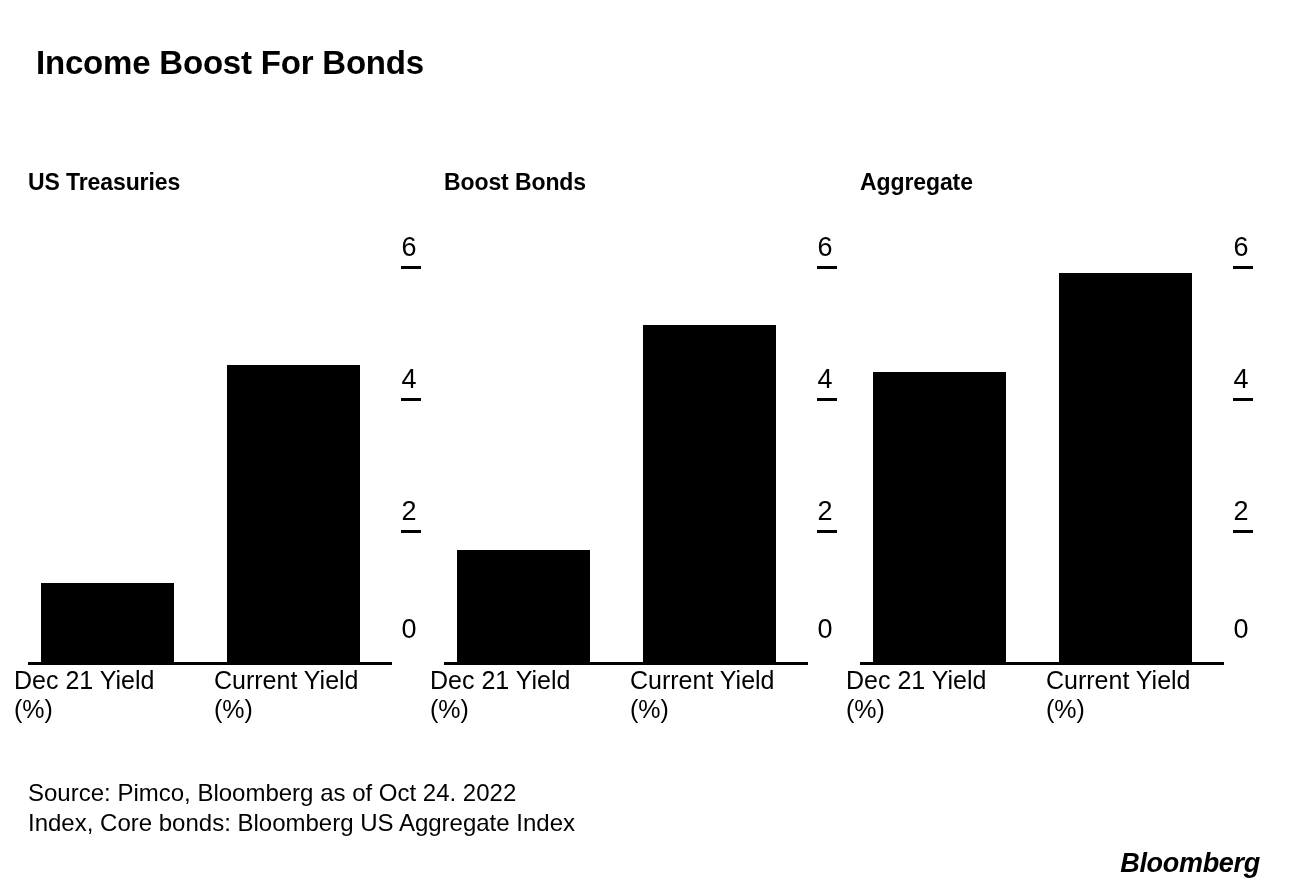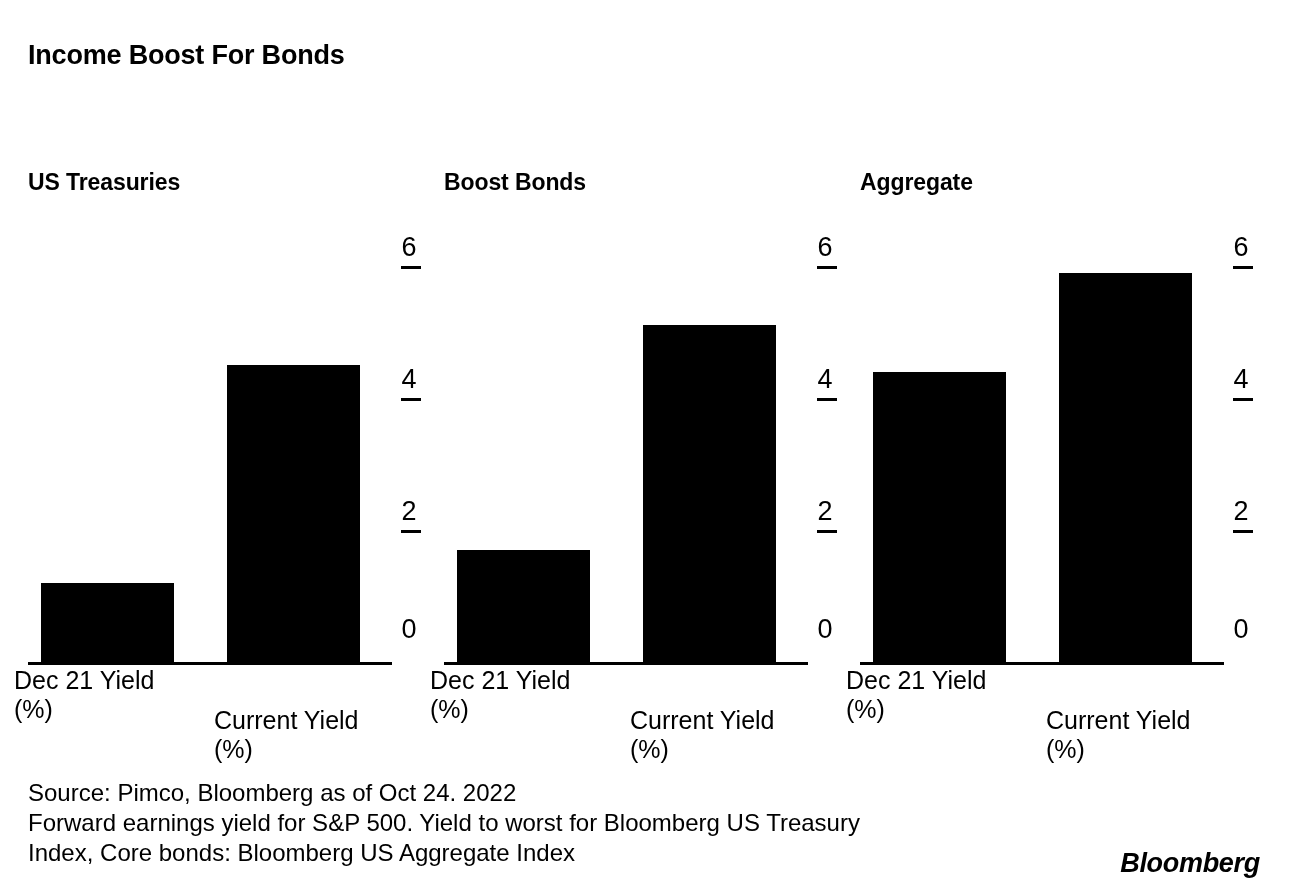--- a/index.html
+++ b/index.html
@@ -24,25 +24,25 @@
   }
 
   
   .header {
     position: absolute;
     left: 28px;
     top: 36px;
     width: 1230px;
   }
   .title {
-    font-size: 27px;
+    font-size: 33px;
     font-weight: bold;
     letter-spacing: -0.2px;
     line-height: 38px;
-    margin: 0;
+    margin: 8px;
     white-space: nowrap;
   }
   .subtitle {
     font-size: 28px;
     font-weight: normal;
     line-height: 34px;
     margin: 4px 0 0 0;
     white-space: nowrap;
   }
 
@@ -143,21 +143,21 @@
   }
   .xlabel {
     position: absolute;
     top: 0;
     width: 186px;
     text-align: left;
     font-size: 25px;
     line-height: 29px;
   }
   .xlabel.c0 { left: -14px; }
-  .xlabel.c1 { left: 186px; margin-top: 40px; }
+  .xlabel.c1 { left: 186px; }
   .xlabel .l2 { display: block; }
 
   
   .footer {
     position: absolute;
     left: 28px;
     top: 778px;
     width: 1100px;
   }
   .source-line {
@@ -291,19 +291,18 @@
           <span class="l1">Current Yield</span>
           <span class="l2">(%)</span>
         </div>
       </div>
     </div>
 
   </div>
 
   <div class="footer">
     <div class="source-line">Source: Pimco, Bloomberg as of Oct 24. 2022</div>
-    <div class="source-line">Forward earnings yield for S&amp;P 500. Yield to worst for Bloomberg US Treasury</div>
     <div class="source-line">Index, Core bonds: Bloomberg US Aggregate Index</div>
   </div>
 
   <div class="brand">Bloomberg</div>
 
 </div>
 
 </body></html>

